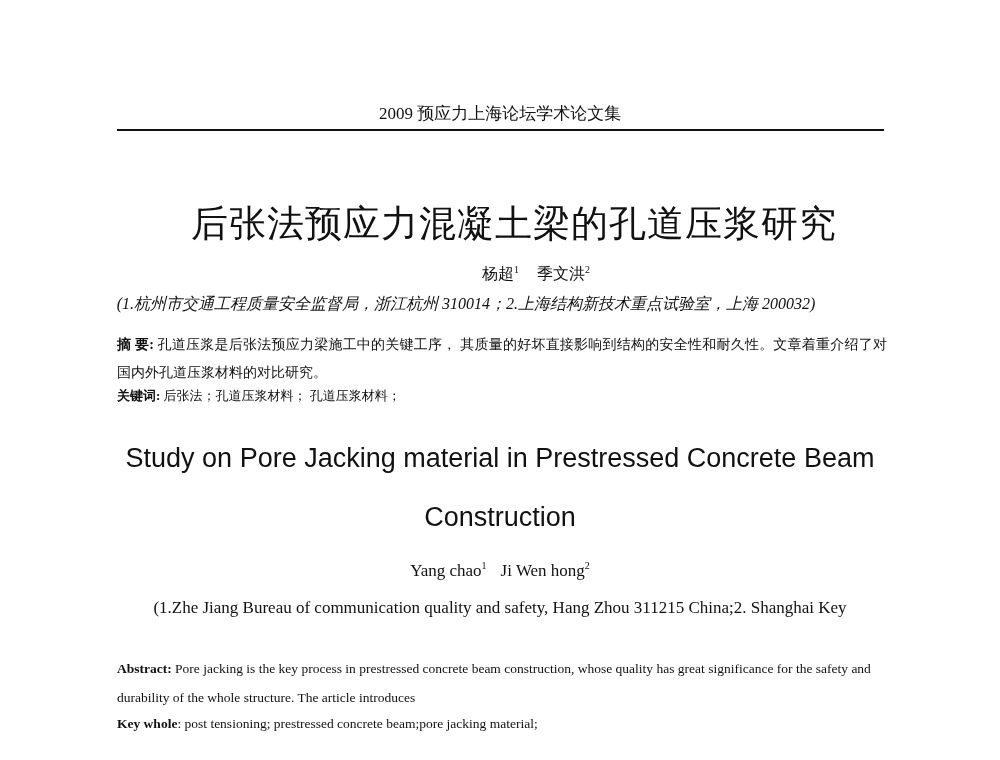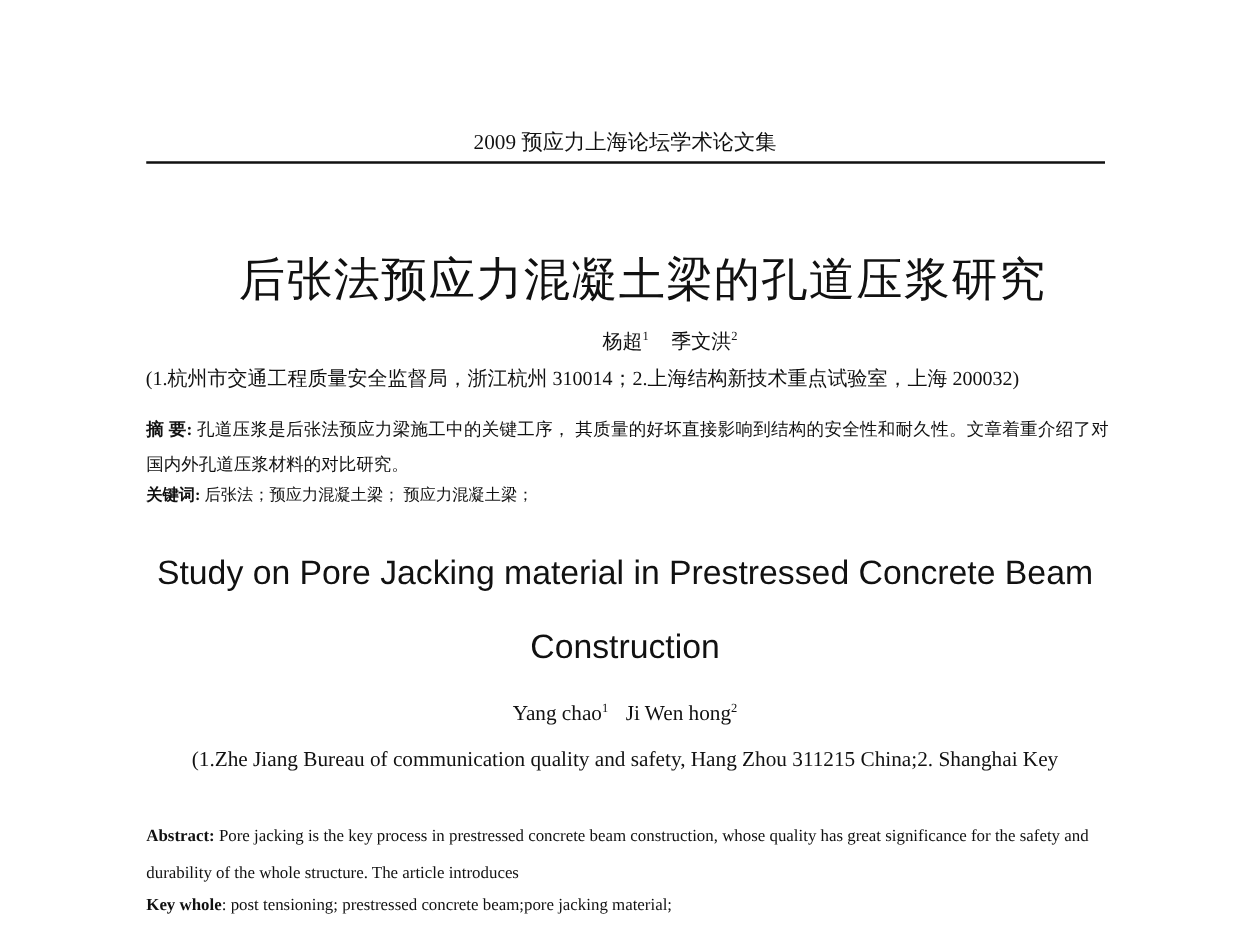--- a/index.html
+++ b/index.html
@@ -50,20 +50,21 @@
       font-size: 10px;
       vertical-align: super;
       line-height: 0;
     }
     .author-gap { display: inline-block; width: 18px; }
     .cn-affil {
       left: 0; width: 932px;
       top: 294px;
       font-size: 16px;
       line-height: 20px;
+      font-style: italic;
     }
     .cn-abstract {
       left: 117px; width: 770px;
       top: 331px;
       font-size: 14px;
       line-height: 28px;
       text-align: justify;
     }
     .bold { font-weight: bold; }
     .cn-keywords {
@@ -125,21 +126,21 @@
 
 <div class="abs center cn-affil">(1.杭州市交通工程质量安全监督局，浙江杭州 310014；2.上海结构新技术重点试验室，上海 200032)</div>
 
 <div class="abs cn-abstract">
   <span class="bold">摘 要:</span>
   <span>孔道压浆是后张法预应力梁施工中的关键工序， 其质量的好坏直接影响到结构的安全性和耐久性。文章着重介绍了对国内外孔道压浆材料的对比研究。</span>
 </div>
 
 <div class="abs cn-keywords">
   <span class="bold">关键词:</span>
-  <span>后张法；预应力混凝土梁；  预应力混凝土梁；</span>
+  <span>后张法；孔道压浆材料；  孔道压浆材料；</span>
 </div>
 
 <div class="abs center en-title-1">Study on Pore Jacking material in Prestressed Concrete Beam</div>
 <div class="abs center en-title-2">Construction</div>
 
 <div class="abs center en-authors">
   <span>Yang chao</span><sup>1</sup><span class="author-gap" style="width:14px"></span><span>Ji Wen hong</span><sup>2</sup>
 </div>
 
 <div class="abs center en-affil">

